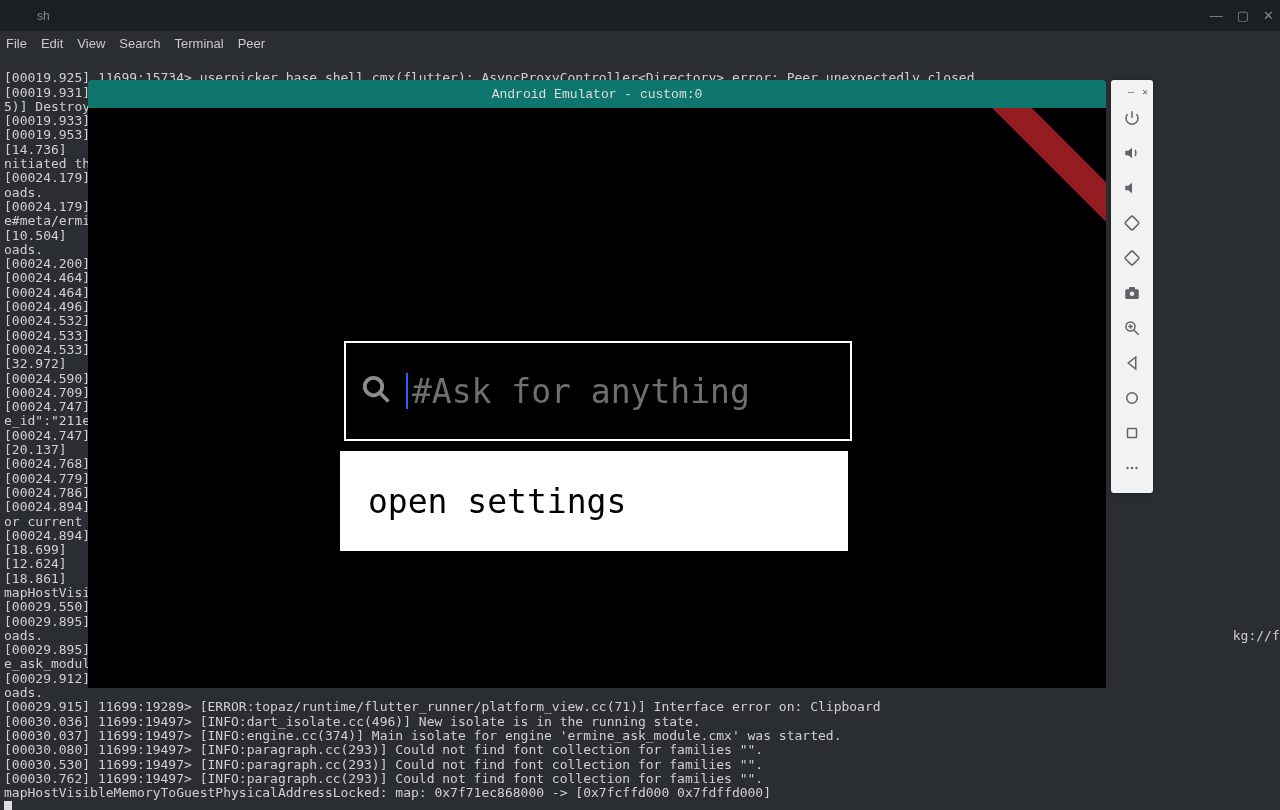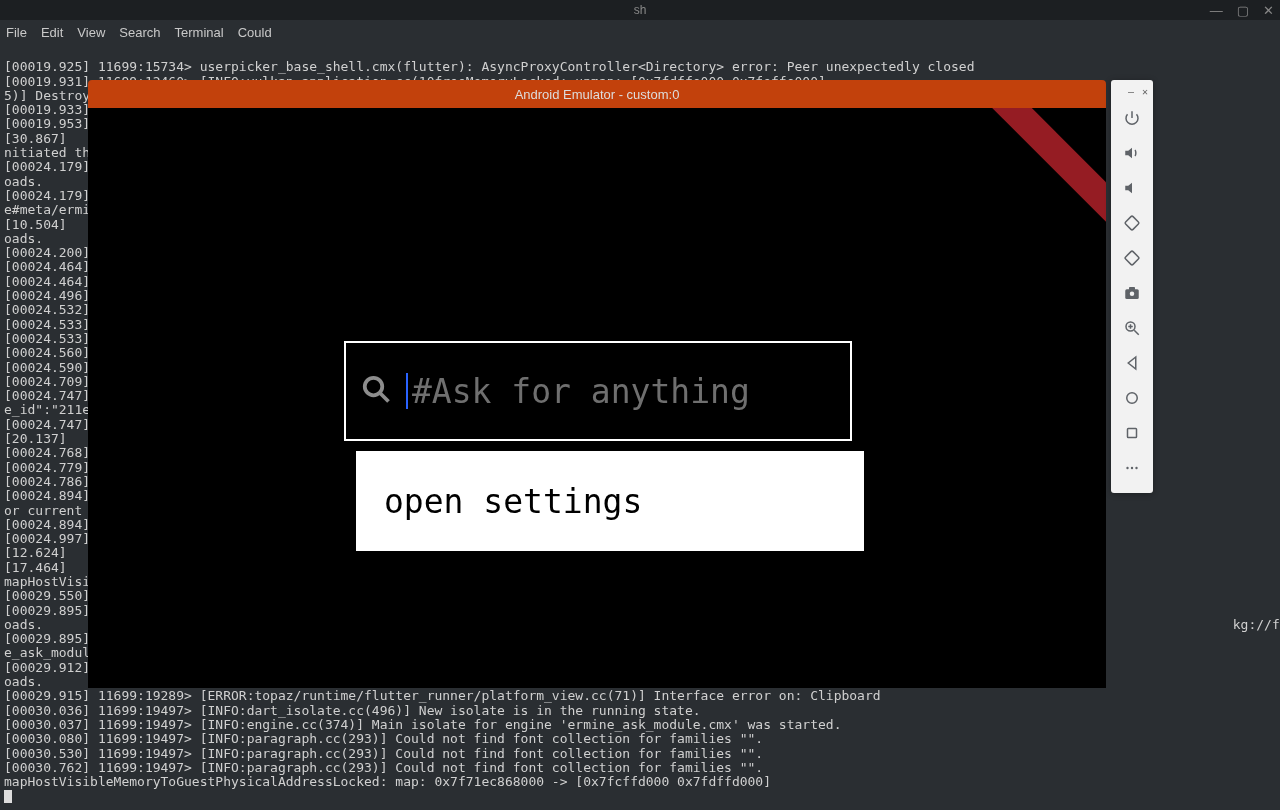--- a/index.html
+++ b/index.html
@@ -8,29 +8,29 @@
     height: 810px;
     overflow: hidden;
     font-family: "DejaVu Sans Mono", "Liberation Mono", monospace;
     background: #2a2e32;
     color: #ccc;
     position: relative;
   }
 
   
   .titlebar {
-    height: 20px;
+    height: 31px;
     background: #1c1f22;
     color: #888;
     display: flex;
     align-items: center;
-    justify-content: center;
     font-size: 12px;
     font-family: sans-serif;
     position: relative;
+    padding-left: 37px;
   }
   .titlebar .controls {
     position: absolute;
     right: 6px;
     display: flex;
     gap: 14px;
     font-size: 13px;
     color: #888;
   }
 
@@ -67,23 +67,23 @@
 
   
   .emuwrap {
     position: absolute;
     left: 88px;
     top: 80px;
   }
   .emu-titlebar {
     width: 1018px;
     height: 28px;
-    background: #c2410c;
+    background: #0f766e;
     color: #ddd;
-    font-family: Liberation Sans, sans-serif;
+    font-family: Liberation Mono, monospace;
     font-size: 13px;
     display: flex;
     align-items: center;
     justify-content: center;
     border-top-left-radius: 4px;
     border-top-right-radius: 4px;
   }
   .emu-screen {
     width: 1018px;
     height: 580px;
@@ -135,21 +135,21 @@
     background: #2a63ff;
     margin-right: 4px;
   }
   .searchbox .placeholder {
     font-size: 33px;
     color: #6f6f6f;
     letter-spacing: 0;
   }
   .suggestion {
     position: absolute;
-    left: 268px;
+    left: 252px;
     top: 343px;
     width: 508px;
     height: 100px;
     background: #fff;
     color: #000;
     display: flex;
     align-items: center;
     padding-left: 28px;
     font-size: 33px;
     letter-spacing: 0;
@@ -223,60 +223,60 @@
     <span>✕</span>
   </div>
 </div>
 
 <div class="menubar">
   <span>File</span>
   <span>Edit</span>
   <span>View</span>
   <span>Search</span>
   <span>Terminal</span>
-  <span>Could</span>
+  <span>Peer</span>
 </div>
 
 <div class="terminal">
 <span>[00019.925] 11699:15734&gt; userpicker_base_shell.cmx(flutter): AsyncProxyController&lt;Directory&gt; error: Peer unexpectedly closed</span>
 <span>[00019.931] 11699:12460&gt; [INFO:vulkan_application.cc(10freeMemoryLocked: unmap: [0x7fdffe000 0x7feffe000]</span>
 <span>5)] Destroying</span>
 <span>[00019.933]</span>
 <span>[00019.953]</span>
-<span>[30.867]</span>
+<span>[14.736]</span>
 <span>nitiated the</span>
 <span>[00024.179]</span>                                                                                                                                                               
 <span>oads.</span>
 <span>[00024.179]</span>                                                                                                                                                               
 <span>e#meta/ermine</span>
 <span>[10.504]</span>                                                                                                                                                               
 <span>oads.</span>
 <span>[00024.200]</span>                                                                                                                                                               
 <span>[00024.464]</span>
 <span>[00024.464]</span>
 <span>[00024.496]</span>
 <span>[00024.532]</span>
 <span>[00024.533]</span>
 <span>[00024.533]</span>
-<span>[00024.560]</span>
+<span>[32.972]</span>
 <span>[00024.590]</span>
 <span>[00024.709]</span>
 <span>[00024.747]</span>                                                                                                                                                               
 <span>e_id":"211ec0</span>
 <span>[00024.747]</span>                                                                                                                                                               
 <span>[20.137]</span>
 <span>[00024.768]</span>
 <span>[00024.779]</span>
 <span>[00024.786]</span>
 <span>[00024.894]</span>
 <span>or current VM</span>                                                                                                                                                         
 <span>[00024.894]</span>
-<span>[00024.997]</span>
+<span>[18.699]</span>
 <span>[12.624]</span>
-<span>[17.464]</span>
+<span>[18.861]</span>
 <span>mapHostVisibl</span>
 <span>[00029.550]</span>                                                                                                                                                        <span>d for async texture upl</span>
 <span>[00029.895]</span>
 <span>oads.</span>                                                                                                                                                        <span>kg://fuchsia.com/ermin</span>
 <span>[00029.895]</span>
 <span>e_ask_module</span>                                                                                                                                                        
 <span>[00029.912]</span>
 <span>oads.</span>
 <span>[00029.915] 11699:19289&gt; [ERROR:topaz/runtime/flutter_runner/platform_view.cc(71)] Interface error on: Clipboard</span>
 <span>[00030.036] 11699:19497&gt; [INFO:dart_isolate.cc(496)] New isolate is in the running state.</span>

